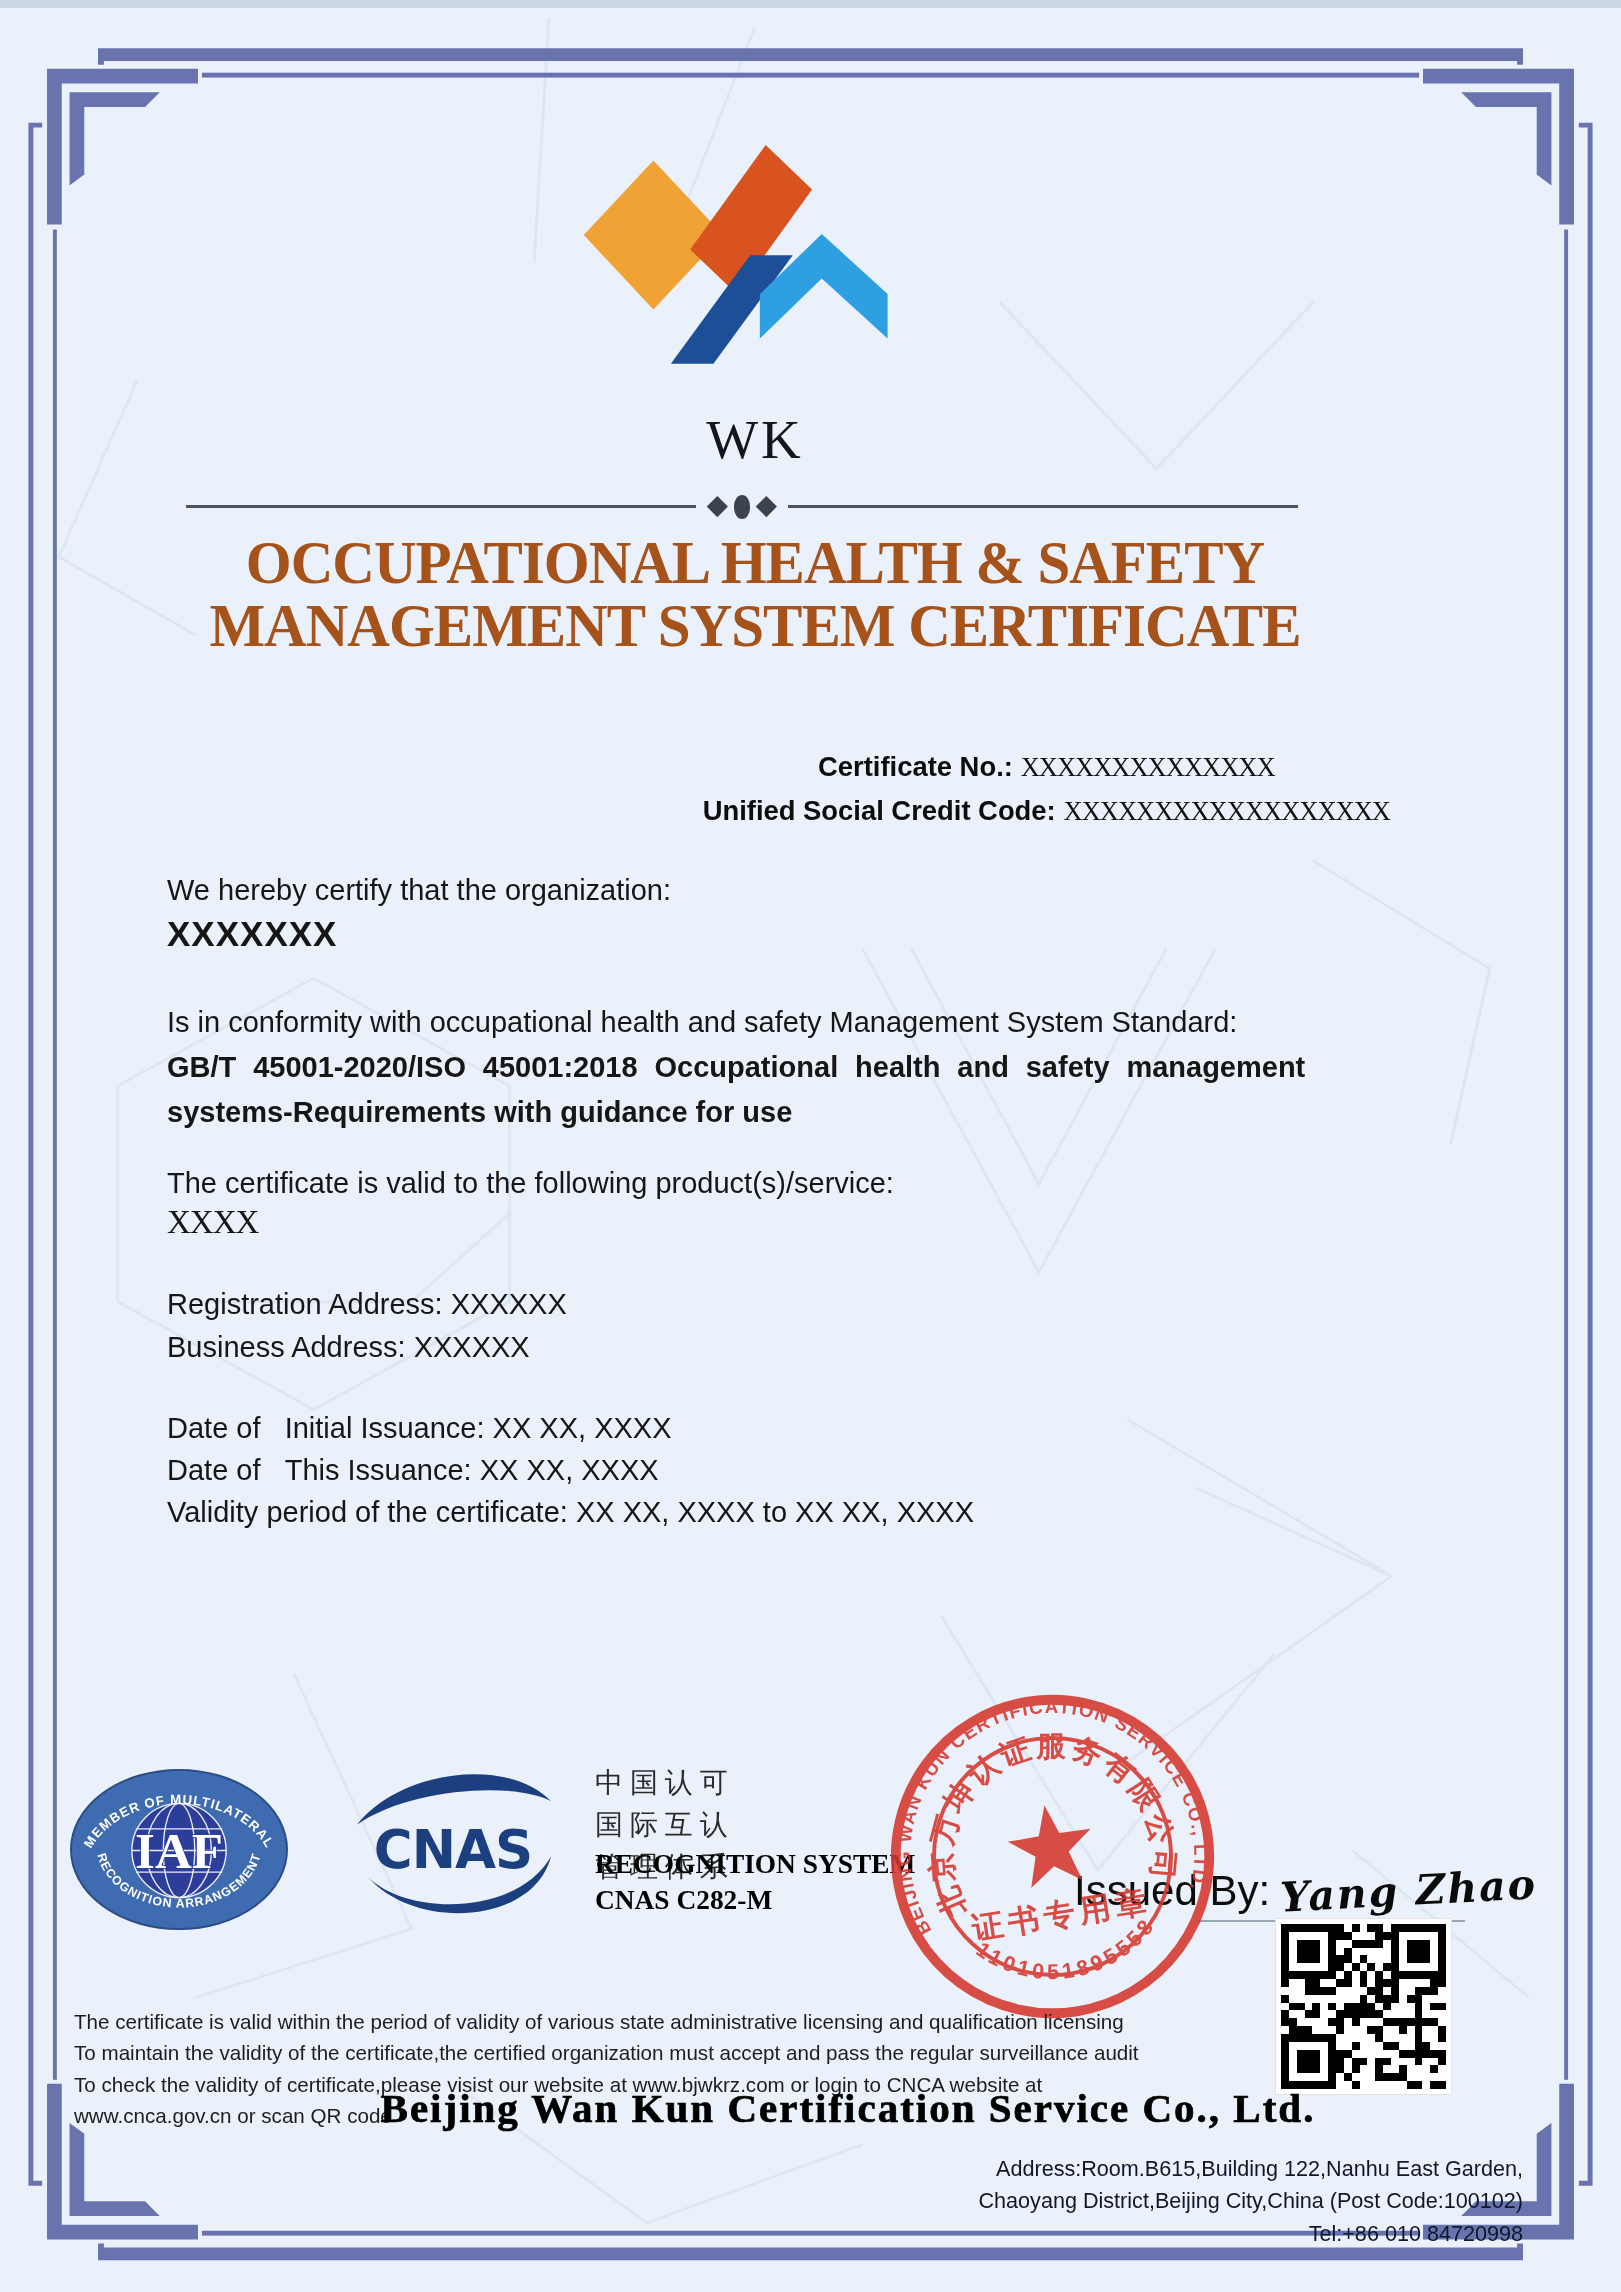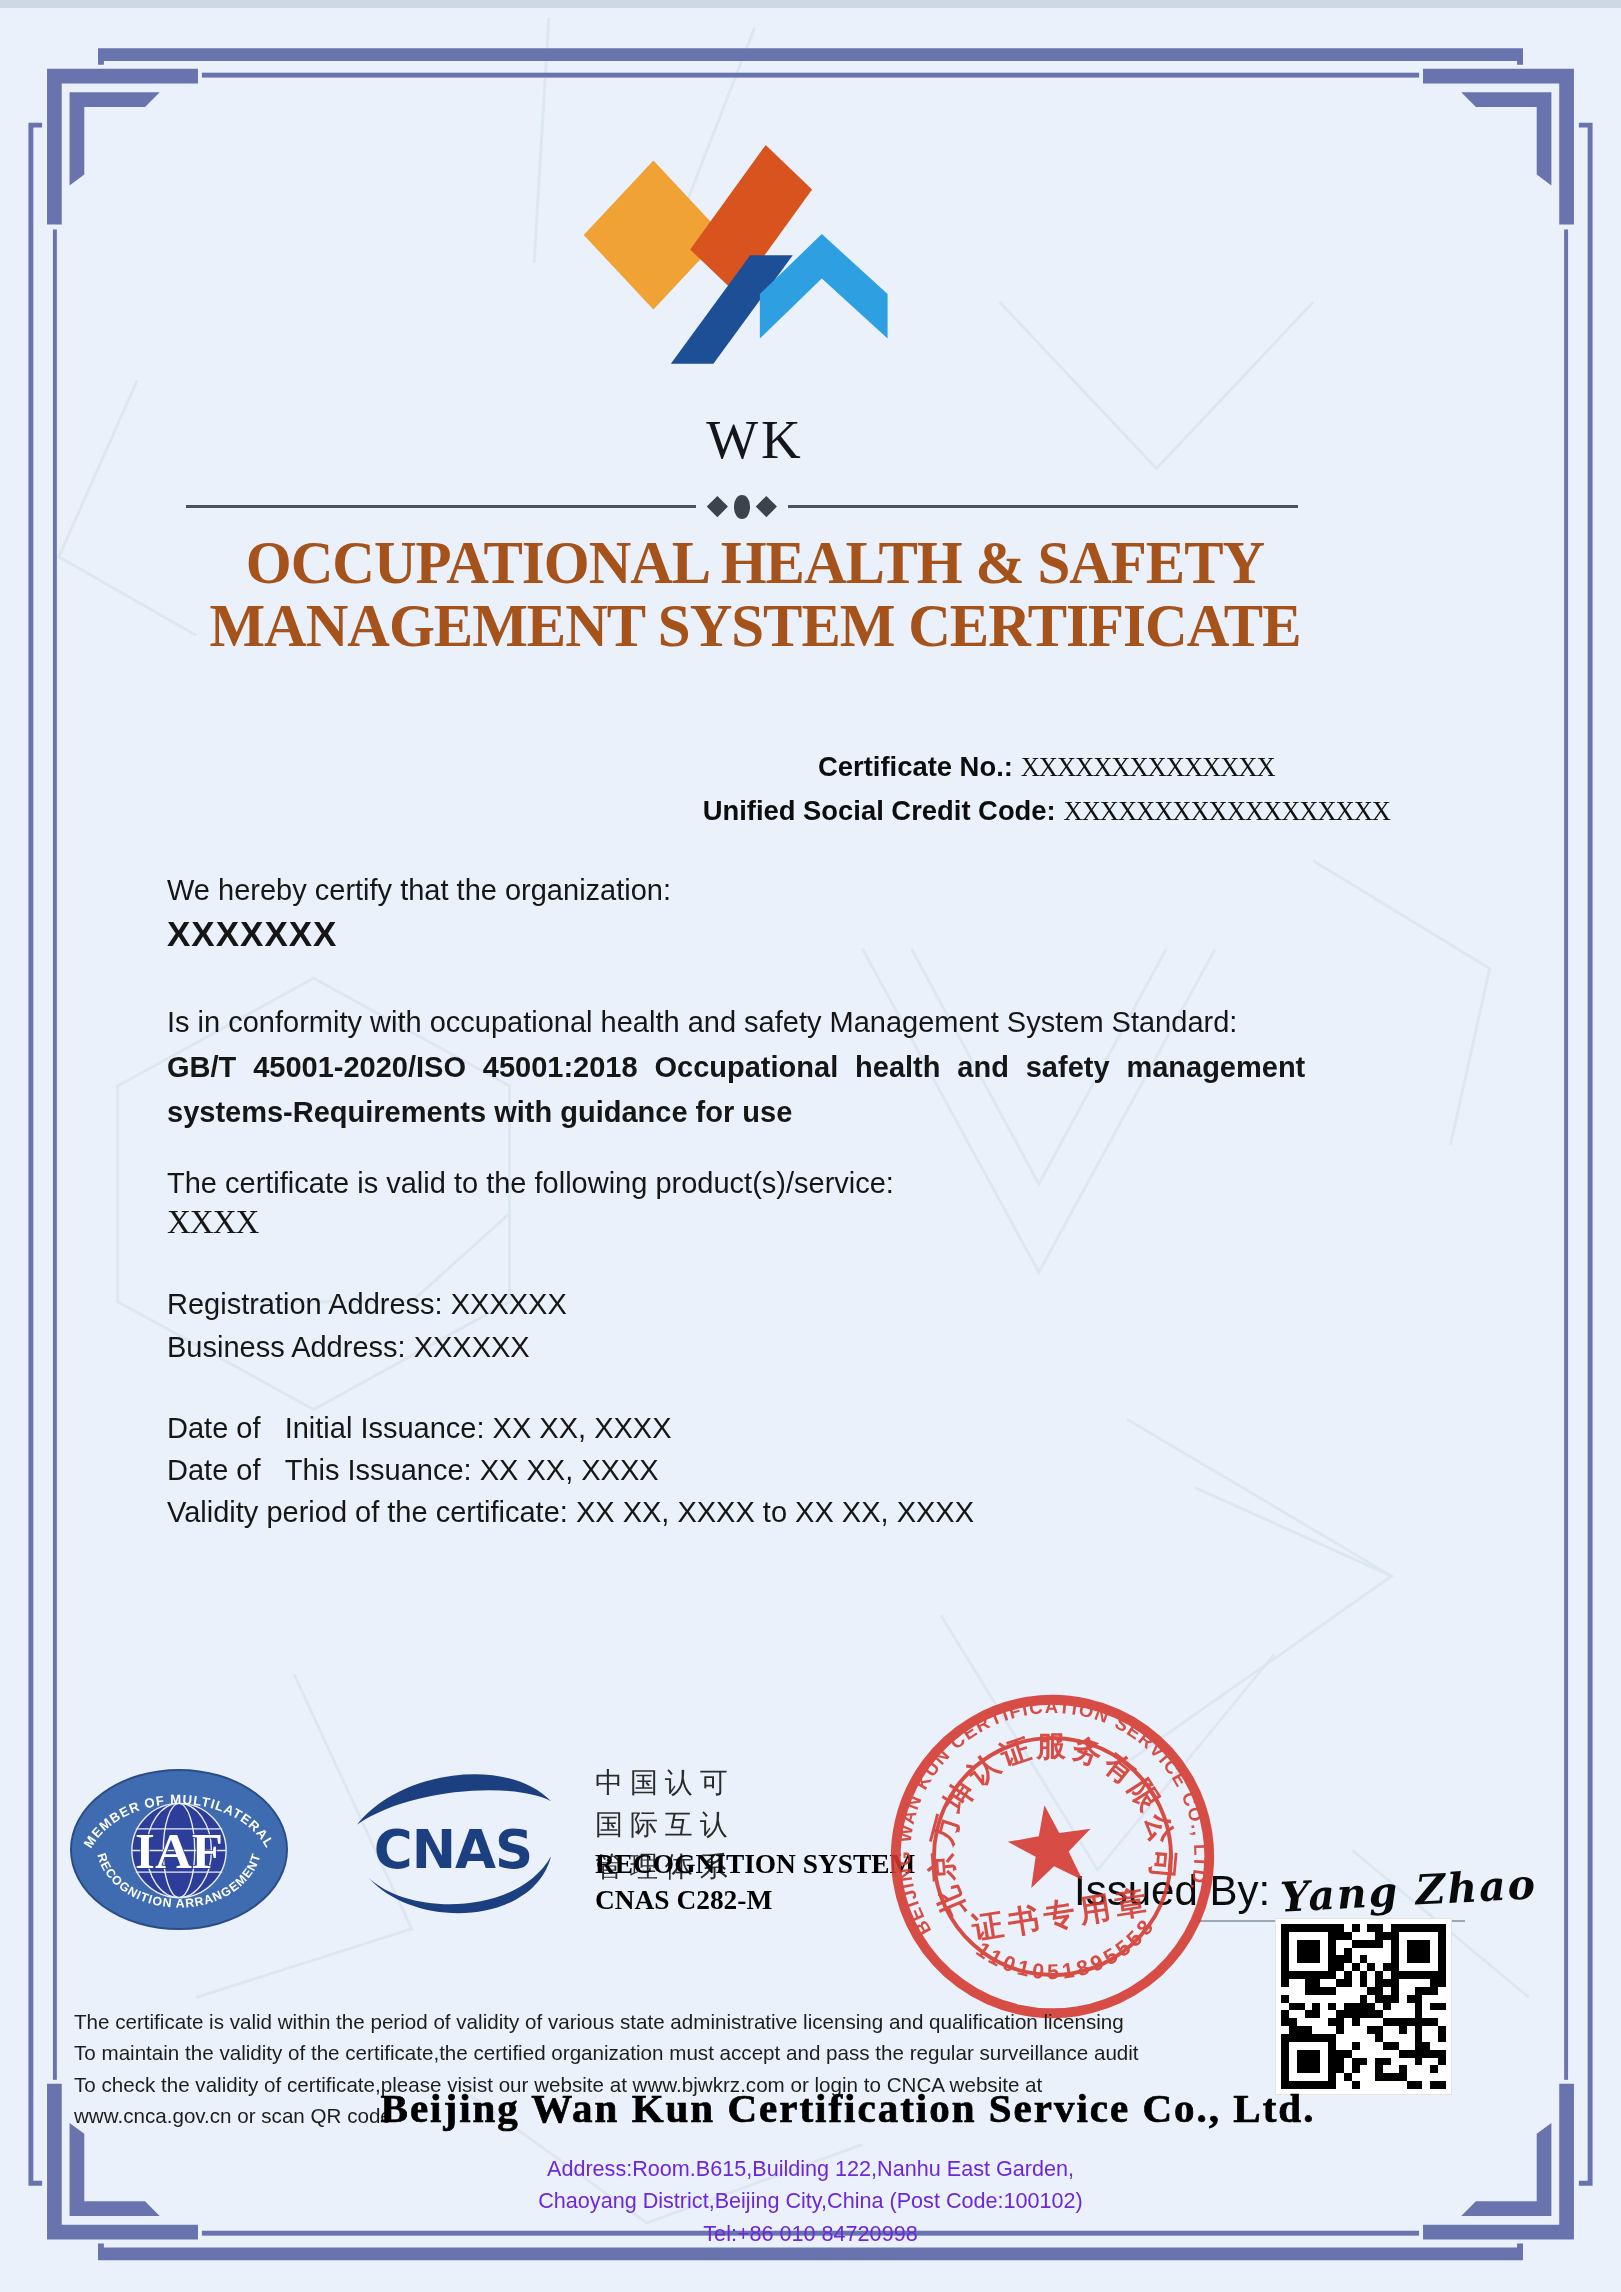--- a/index.html
+++ b/index.html
@@ -47,22 +47,22 @@
   .issued .sig{font-family:"DejaVu Serif",serif;font-style:italic;font-weight:bold;
     font-size:41px;margin-left:9.8px;transform:rotate(-3deg);letter-spacing:2px;color:#0a0a0a}
   .sig-underline{left:1198px;top:1912px;width:267px;height:2px;background:#9aa7b6}
   
   .qr{left:1276px;top:1911px;width:165px;height:165px;background:#fff;padding:4.9px;box-shadow:0 0 0 1px #e3e3e3}
   
   .foot-small{left:74px;top:1998px;font-size:20.6px;line-height:1.52;color:#1d1d1d;width:1117px}
   .company{left:196px;top:2076px;width:1304px;text-align:center;
     font-family:"Liberation Serif",serif;font-weight:bold;font-size:41px;letter-spacing:2px;
     color:#000;-webkit-text-stroke:0.7px #000}
-  .address{left:98px;top:2145px;width:1425px;text-align:center;font-size:21.6px;
-    line-height:1.5;color:#6d28d9}
+  .address{left:98px;top:2145px;width:1425px;text-align:right;font-size:21.6px;
+    line-height:1.5;color:#0f172a}
   .stamp{left:885px;top:1681px;width:335px;height:335px}
 </style>
 </head>
 <body>
 
 <div class="page">
 
   <svg class="watermark" viewBox="0 0 1654 2339">
     <g fill="none" stroke="#d9e4f0" stroke-width="3">
       <path d="M560,10 L545,260"></path>

